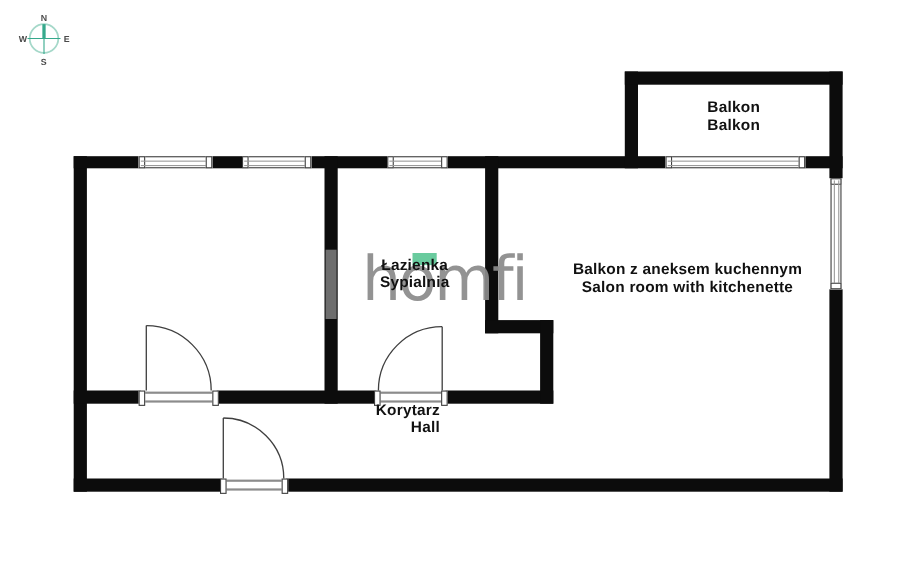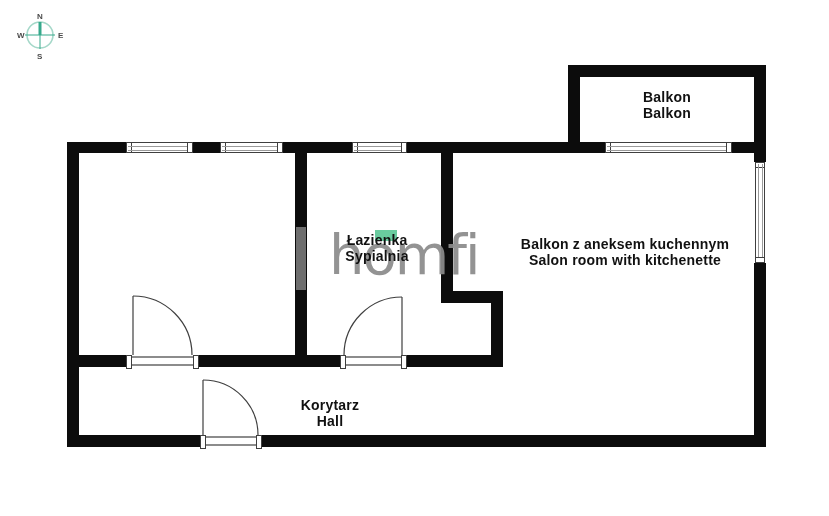--- a/index.html
+++ b/index.html
@@ -158,18 +158,18 @@
     <span>Sypialnia</span>
   </div>
   <div class="room-label" style="left:475px; top:236px; width:300px;">
     <span>Balkon z aneksem kuchennym</span>
     <span>Salon room with kitchenette</span>
   </div>
   <div class="room-label" style="left:587px; top:89px; width:160px;">
     <span>Balkon</span>
     <span>Balkon</span>
   </div>
-  <div class="room-label" style="left:260px; top:397px; width:140px;">
+  <div class="room-label" style="left:260px; top:364px; width:140px;text-align:right;">
     <span>Korytarz</span>
     <span>Hall</span>
   </div>
 
 </div>
 
 </body></html>

